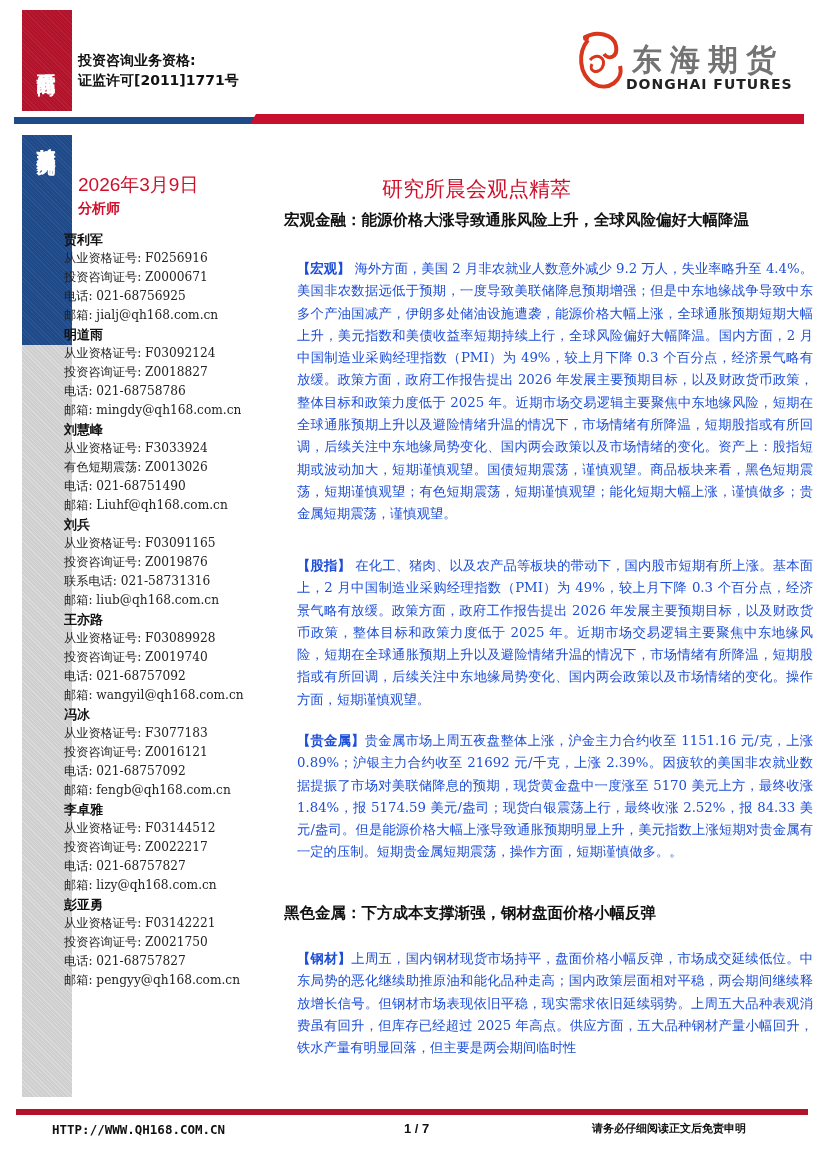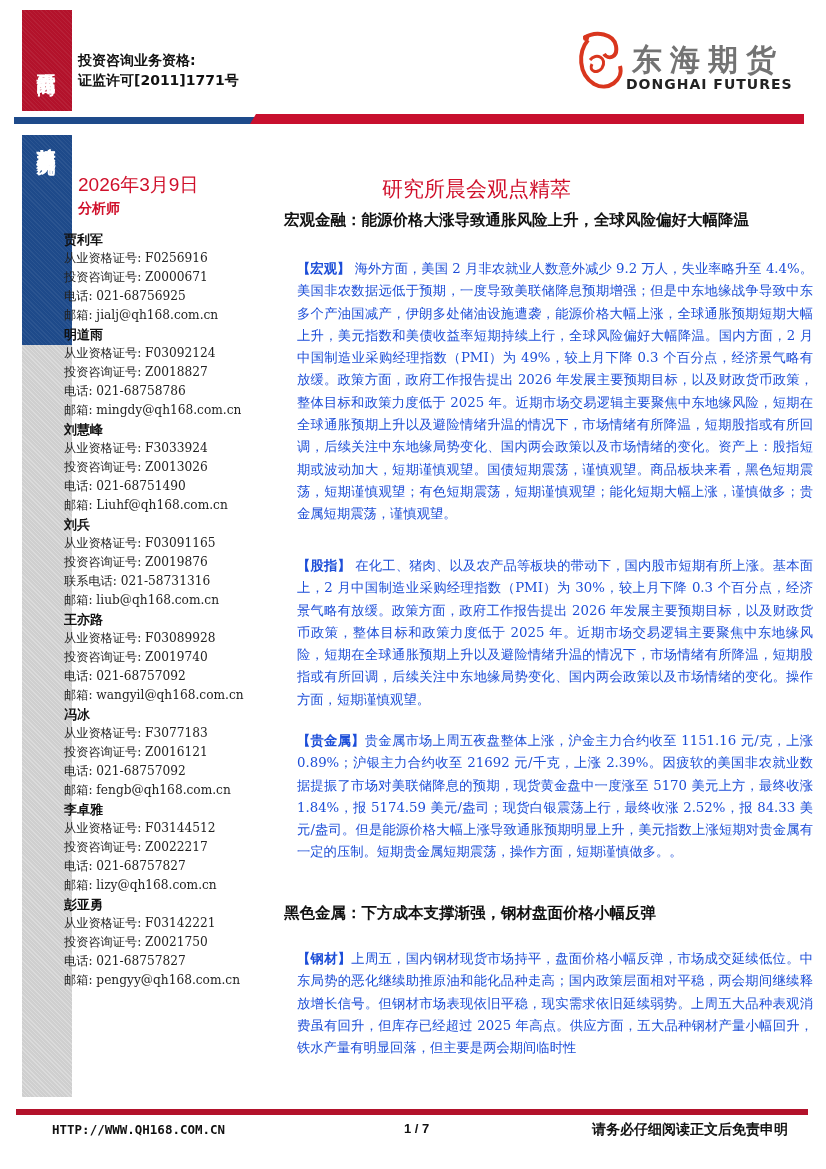--- a/index.html
+++ b/index.html
@@ -39,21 +39,21 @@
   
   .main-title { left:382px; top:175px; font-family:"DejaVu Sans", sans-serif; font-size:21px; color:#d0102b; }
   .sec-title { left:284px; top:210px; font-family:"DejaVu Sans", sans-serif; font-weight:bold; font-size:15.5px; color:#111; white-space:nowrap; }
   .para { left:284px; width:516px; font-size:13.3px; line-height:22.3px; color:#1d4ed8; text-align:justify;margin-left:13px; }
   .para .tag { font-weight:bold; }
 
   
   .foot-bar { left:16px; top:1109px; width:792px; height:6px; background:#b3122b; }
   .foot-url { left:36px; top:1122px; font-family:"DejaVu Sans Mono", monospace; font-weight:bold; font-size:12.5px; color:#111;margin-left:16px; }
   .foot-page { left:404px; top:1121px; font-family:Liberation Sans, sans-serif; font-weight:bold; font-size:13px; color:#111; }
-  .foot-disc { left:592px; top:1121px; font-family:"DejaVu Sans", sans-serif; font-weight:bold; font-size:14px; color:#111; }
+  .foot-disc { left:592px; top:1121px; font-family:"DejaVu Sans", sans-serif; font-weight:bold; font-size:11px; color:#111; }
 </style>
 </head>
 <body>
 
 <div class="abs tag-red">商品研究</div>
 <div class="abs qual">
   <div>投资咨询业务资格:</div>
   <div>证监许可[2011]1771号</div>
 </div>
 
@@ -88,21 +88,21 @@
   <div>
     <div class="analyst-name">明道雨</div>
     <div class="analyst-line">从业资格证号: F03092124</div>
     <div class="analyst-line">投资咨询证号: Z0018827</div>
     <div class="analyst-line">电话: 021-68758786</div>
     <div class="analyst-line">邮箱: mingdy@qh168.com.cn</div>
   </div>
   <div>
     <div class="analyst-name">刘慧峰</div>
     <div class="analyst-line">从业资格证号: F3033924</div>
-    <div class="analyst-line">投资咨询证号: Z0013026</div>
+    <div class="analyst-line">有色短期震荡: Z0013026</div>
     <div class="analyst-line">电话: 021-68751490</div>
     <div class="analyst-line">邮箱: Liuhf@qh168.com.cn</div>
   </div>
   <div>
     <div class="analyst-name">刘兵</div>
     <div class="analyst-line">从业资格证号: F03091165</div>
     <div class="analyst-line">投资咨询证号: Z0019876</div>
     <div class="analyst-line">联系电话: 021-58731316</div>
     <div class="analyst-line">邮箱: liub@qh168.com.cn</div>
   </div>
@@ -137,21 +137,21 @@
 </div>
 
 <div class="abs main-title">研究所晨会观点精萃</div>
 <div class="abs sec-title">宏观金融：能源价格大涨导致通胀风险上升，全球风险偏好大幅降温</div>
 
 <div class="abs para" style="top:258px;">
   <span class="tag">【宏观】</span><span> 海外方面，美国 2 月非农就业人数意外减少 9.2 万人，失业率略升至 4.4%。美国非农数据远低于预期，一度导致美联储降息预期增强；但是中东地缘战争导致中东多个产油国减产，伊朗多处储油设施遭袭，能源价格大幅上涨，全球通胀预期短期大幅上升，美元指数和美债收益率短期持续上行，全球风险偏好大幅降温。国内方面，2 月中国制造业采购经理指数（PMI）为 49%，较上月下降 0.3 个百分点，经济景气略有放缓。政策方面，政府工作报告提出 2026 年发展主要预期目标，以及财政货币政策，整体目标和政策力度低于 2025 年。近期市场交易逻辑主要聚焦中东地缘风险，短期在全球通胀预期上升以及避险情绪升温的情况下，市场情绪有所降温，短期股指或有所回调，后续关注中东地缘局势变化、国内两会政策以及市场情绪的变化。资产上：股指短期或波动加大，短期谨慎观望。国债短期震荡，谨慎观望。商品板块来看，黑色短期震荡，短期谨慎观望；有色短期震荡，短期谨慎观望；能化短期大幅上涨，谨慎做多；贵金属短期震荡，谨慎观望。</span>
 </div>
 
 <div class="abs para" style="top:555px;">
-  <span class="tag">【股指】</span><span> 在化工、猪肉、以及农产品等板块的带动下，国内股市短期有所上涨。基本面上，2 月中国制造业采购经理指数（PMI）为 30%，较上月下降 0.3 个百分点，经济景气略有放缓。政策方面，政府工作报告提出 2026 年发展主要预期目标，以及财政货币政策，整体目标和政策力度低于 2025 年。近期市场交易逻辑主要聚焦中东地缘风险，短期在全球通胀预期上升以及避险情绪升温的情况下，市场情绪有所降温，短期股指或有所回调，后续关注中东地缘局势变化、国内两会政策以及市场情绪的变化。操作方面，短期谨慎观望。</span>
+  <span class="tag">【股指】</span><span> 在化工、猪肉、以及农产品等板块的带动下，国内股市短期有所上涨。基本面上，2 月中国制造业采购经理指数（PMI）为 49%，较上月下降 0.3 个百分点，经济景气略有放缓。政策方面，政府工作报告提出 2026 年发展主要预期目标，以及财政货币政策，整体目标和政策力度低于 2025 年。近期市场交易逻辑主要聚焦中东地缘风险，短期在全球通胀预期上升以及避险情绪升温的情况下，市场情绪有所降温，短期股指或有所回调，后续关注中东地缘局势变化、国内两会政策以及市场情绪的变化。操作方面，短期谨慎观望。</span>
 </div>
 
 <div class="abs para" style="top:730px;">
   <span class="tag">【贵金属】</span><span>贵金属市场上周五夜盘整体上涨，沪金主力合约收至 1151.16 元/克，上涨 0.89%；沪银主力合约收至 21692 元/千克，上涨 2.39%。因疲软的美国非农就业数据提振了市场对美联储降息的预期，现货黄金盘中一度涨至 5170 美元上方，最终收涨 1.84%，报 5174.59 美元/盎司；现货白银震荡上行，最终收涨 2.52%，报 84.33 美元/盎司。但是能源价格大幅上涨导致通胀预期明显上升，美元指数上涨短期对贵金属有一定的压制。短期贵金属短期震荡，操作方面，短期谨慎做多。。</span>
 </div>
 
 <div class="abs sec-title" style="top:903px;">黑色金属：下方成本支撑渐强，钢材盘面价格小幅反弹</div>
 
 <div class="abs para" style="top:948px;">
   <span class="tag">【钢材】</span><span>上周五，国内钢材现货市场持平，盘面价格小幅反弹，市场成交延续低位。中东局势的恶化继续助推原油和能化品种走高；国内政策层面相对平稳，两会期间继续释放增长信号。但钢材市场表现依旧平稳，现实需求依旧延续弱势。上周五大品种表观消费虽有回升，但库存已经超过 2025 年高点。供应方面，五大品种钢材产量小幅回升，铁水产量有明显回落，但主要是两会期间临时性</span>

